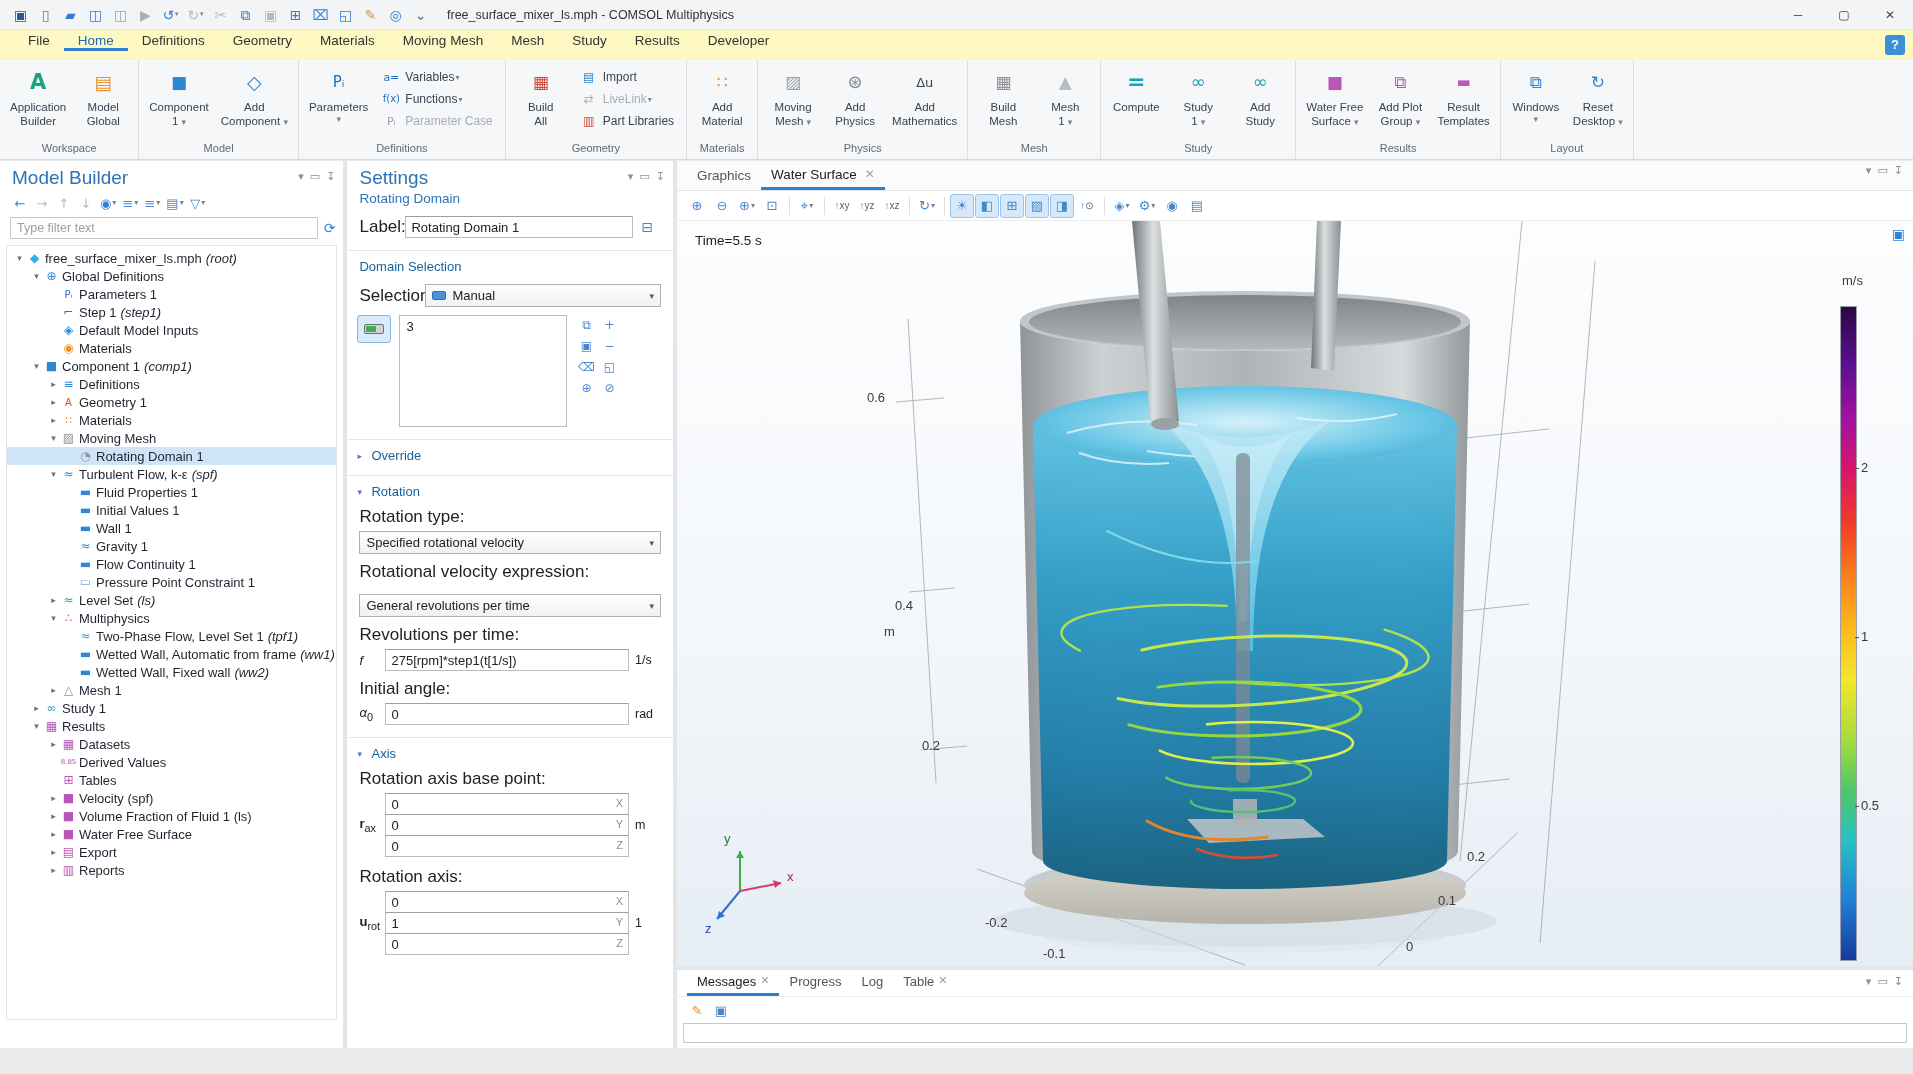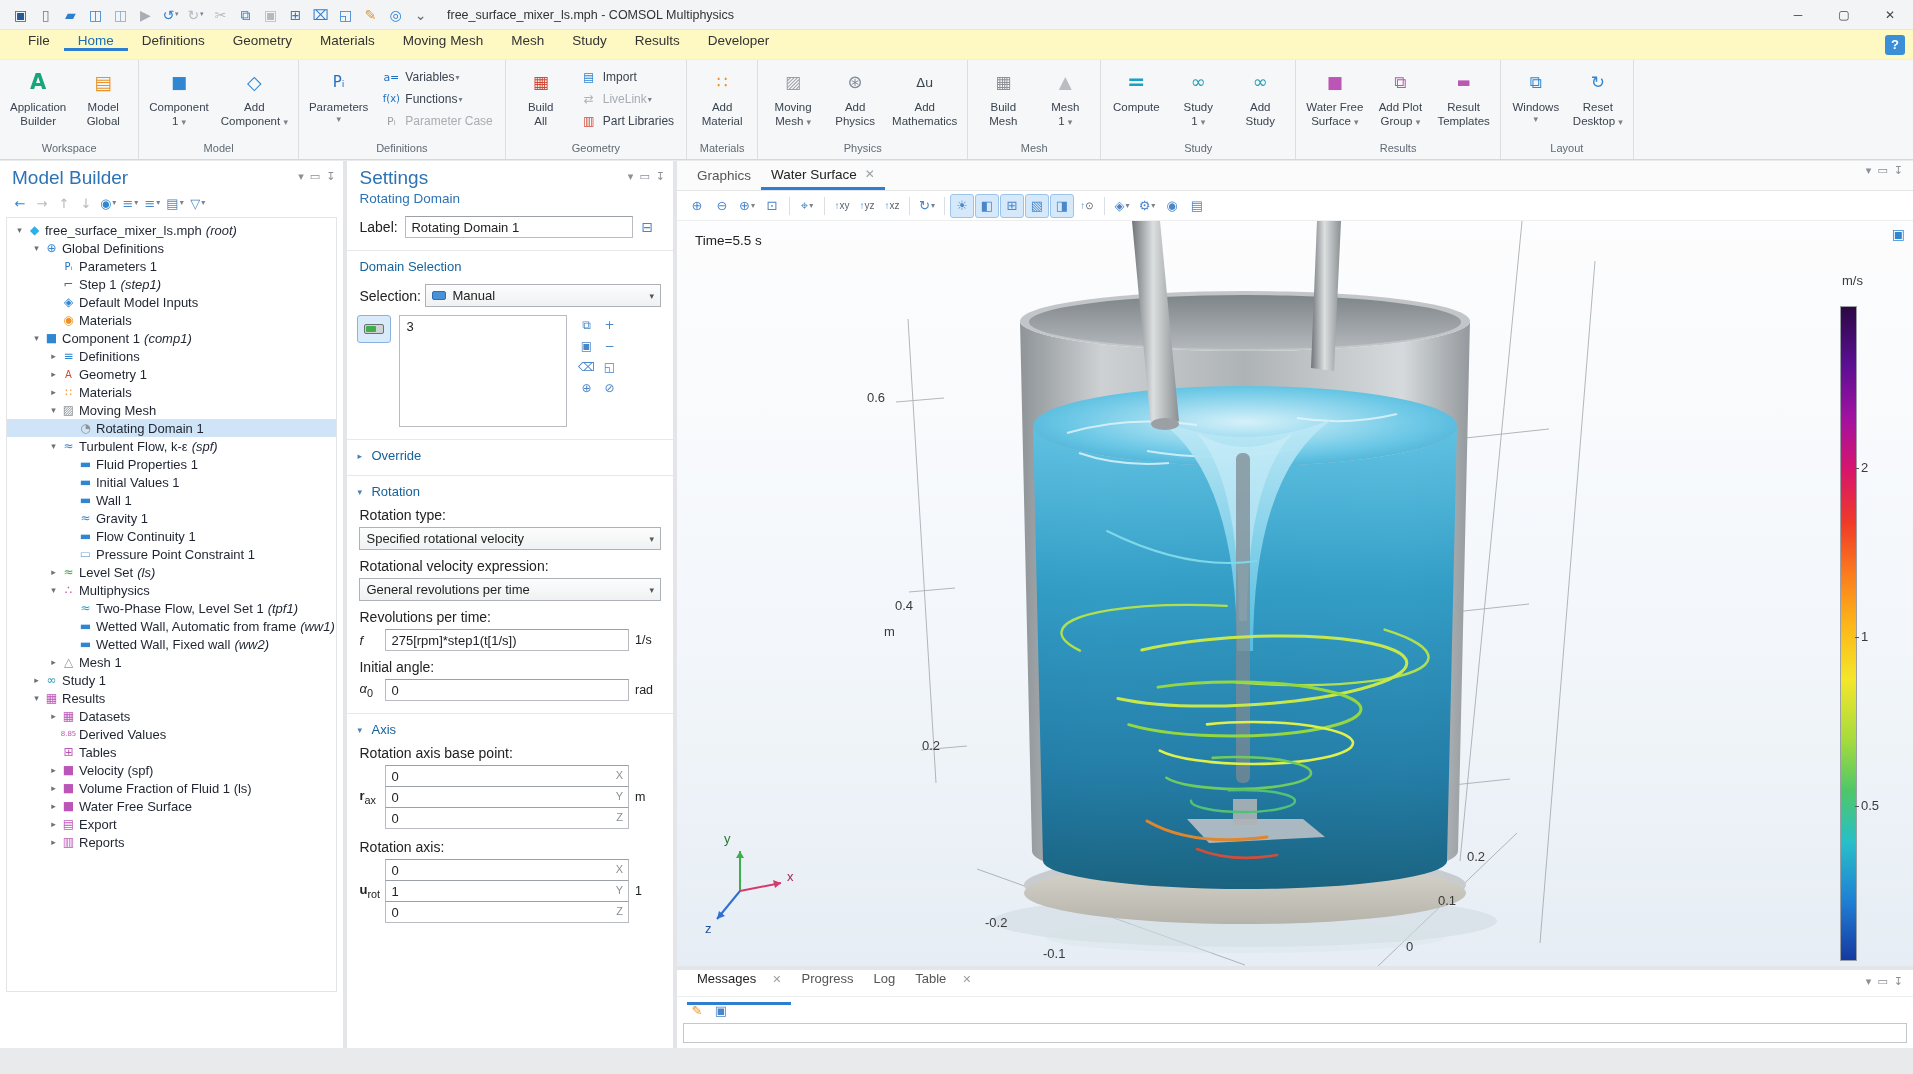--- a/index.html
+++ b/index.html
@@ -59,21 +59,21 @@
   .trow{display:flex;align-items:center;height:18px;white-space:nowrap;cursor:default}
   .trow.sel{background:#cfe4f7}
   .texp{width:13px;text-align:center;font-size:9px;color:#6a7077;flex:none}
   .ticon{width:17px;text-align:center;flex:none;font-family:"DejaVu Sans",sans-serif;font-size:12px}
   .tlab{font-size:13px;color:#1f2430;margin-left:2px}
   .ttail{font-style:italic;margin-left:4px;color:#1f2430;font-size:13px}
 
   
   #set-sub{padding:0 12px;color:#2d73b5;font-size:13.5px;margin-top:2px}
   .srow{display:flex;align-items:center;padding:0 12px;margin-top:10px}
-  .slabel{font-size:14px;color:#222}
+  .slabel{font-size:17px;color:#222}
   .tinput{height:22px;border:1px solid #b8bcc0;border-top-color:#9aa0a6;background:#fff;font-size:13px;padding:0 5px;color:#222;font-family:"Liberation Sans",sans-serif}
   .secdiv{border-top:1px solid #e6e8ea;margin-top:12px}
   .sechead{display:flex;align-items:center;padding:8px 12px 0 10px;color:#15639c;font-weight:normal;font-size:13px}
   .sechev{font-size:9px;color:#4a7fb5;width:14px}
   .ddbox{height:23px;border:1px solid #aeb2b6;background:linear-gradient(#fdfdfd,#eff1f2);display:flex;align-items:center;padding:0 6px;font-size:13px;color:#222}
   .ddbox .car{margin-left:auto;font-size:9px;color:#555}
   .selchip{width:14px;height:9px;background:#4a90d9;border:1px solid #2f6faf;border-radius:2px;margin-right:6px}
   #sel-area{display:flex;padding:0 10px;margin-top:8px;align-items:flex-start}
   #active-toggle{width:34px;height:28px;border:1px solid #8ab4e0;background:#d9eafa;border-radius:3px;display:flex;align-items:center;justify-content:center}
   #active-toggle .sw{width:20px;height:10px;border:1px solid #6b7177;background:#cfd3d6;border-radius:2px;position:relative}
@@ -108,21 +108,21 @@
   #legend{position:absolute;left:1163px;top:52px;width:120px}
   #legend-unit{font-size:13px;color:#3a3a3a;margin-left:2px}
   #legend-bar{position:absolute;left:0;top:33px;width:17px;height:655px;border:1px solid #9aa0a6;
     background:linear-gradient(180deg,#2c0845 0%,#5c0f93 9%,#a211a0 17%,#d8156b 25%,#f03a28 33%,#fb7d1d 41%,#fcb819 49%,#f4e62a 57%,#a8dc3c 66%,#4fc768 74%,#27bfc9 82%,#1f7fd4 91%,#16399f 100%)}
   .lt{position:absolute;left:21px;font-size:13px;color:#3a3a3a}
   .lt::before{content:"";position:absolute;left:-6px;top:8px;width:4px;height:1px;background:#555}
 
   
   #bottom-panel{height:82px;border-top:4px solid #e3e5e8;background:#fff;display:flex;flex-direction:column}
   #msg-tabs{height:27px;display:flex;align-items:stretch;padding-left:10px;border-bottom:1px solid #eceef0}
-  .mtab2{display:flex;align-items:flex-end;gap:16px;padding:16px 10px;font-size:13px;color:#555}
+  .mtab2{display:flex;align-items:flex-start;gap:4px;padding:4px 10px;font-size:13px;color:#555}
   .mtab2.active{color:#222;border-bottom:3px solid #2f7fd0}
   .mtab2 .x{color:#9aa0a6;font-size:11px}
   #msg-toolbar{height:26px;display:flex;align-items:center;padding-left:10px;gap:4px}
   #msg-field{margin:0 6px;height:20px;border:1px solid #c4c8cc;background:#fff}
 
   
   #statusbar{position:absolute;left:0;top:1048px;width:100%;height:26px;background:#f5f6f7;border-top:1px solid #d8dbde}
   #mem{position:absolute;left:1240px;top:5px;font-size:12px;color:#333}
 </style>
 </head>
@@ -411,20 +411,24 @@
           <span class="tbtn ic" style="color: rgb(47, 134, 210);">←</span>
           <span class="tbtn ic" style="color: rgb(180, 186, 192);">→</span>
           <span class="tbtn ic" style="color: rgb(180, 186, 192);">↑</span>
           <span class="tbtn ic" style="color: rgb(180, 186, 192);">↓</span>
           <span class="tbtn ic" style="color: rgb(47, 134, 210);">◉<span class="tdd">▾</span></span>
           <span class="tbtn ic" style="color: rgb(74, 134, 200);">≡<span class="tdd">▾</span></span>
           <span class="tbtn ic" style="color: rgb(74, 134, 200);">≡<span class="tdd">▾</span></span>
           <span class="tbtn ic" style="color: rgb(74, 134, 200);">▤<span class="tdd">▾</span></span>
           <span class="tbtn ic" style="color: rgb(74, 134, 200);">▽<span class="tdd">▾</span></span>
         </div>
+      <div id="mb-filter-row">
+        <input id="mb-filter" placeholder="Type filter text" style="">
+        <span class="ic" style="color:#2f86d2;font-size:14px">⟳</span>
+      </div>
       <div id="tree">
           <div class="trow" style="padding-left: 6px;">
             <span class="texp">▾</span>
             <span class="ticon" style="color: rgb(43, 176, 232);">◆</span>
             <span class="tlab">free_surface_mixer_ls.mph</span>
             <span class="ttail">(root)</span>
           </div>
           <div class="trow" style="padding-left: 23px;">
             <span class="texp">▾</span>
             <span class="ticon" style="color: rgb(47, 134, 210);">⊕</span>
@@ -667,21 +671,21 @@
         </div>
       <div class="srow" style="margin-top:4px">
         <div class="ddbox" style="flex:1">
           <span>Specified rotational velocity</span>
             <span class="car">▾</span>
         </div>
       </div>
       <div class="srow" style="margin-top:8px">
           <span class="slabel">Rotational velocity expression:</span>
         </div>
-      <div class="srow" style="margin-top:4px">
+      <div class="srow" style="margin-top:12px">
         <div class="ddbox" style="flex:1">
           <span>General revolutions per time</span>
             <span class="car">▾</span>
         </div>
       </div>
       <div class="srow" style="margin-top:8px">
           <span class="slabel">Revolutions per time:</span>
         </div>
       <div class="srow" style="margin-top:4px">
         <span class="sym"><i>f</i></span>

